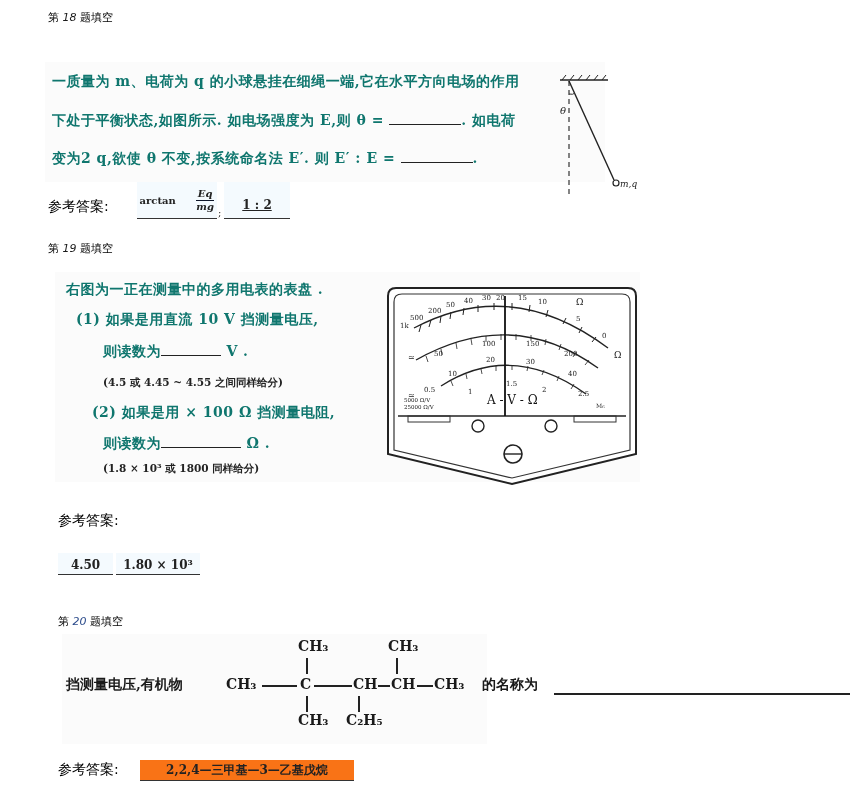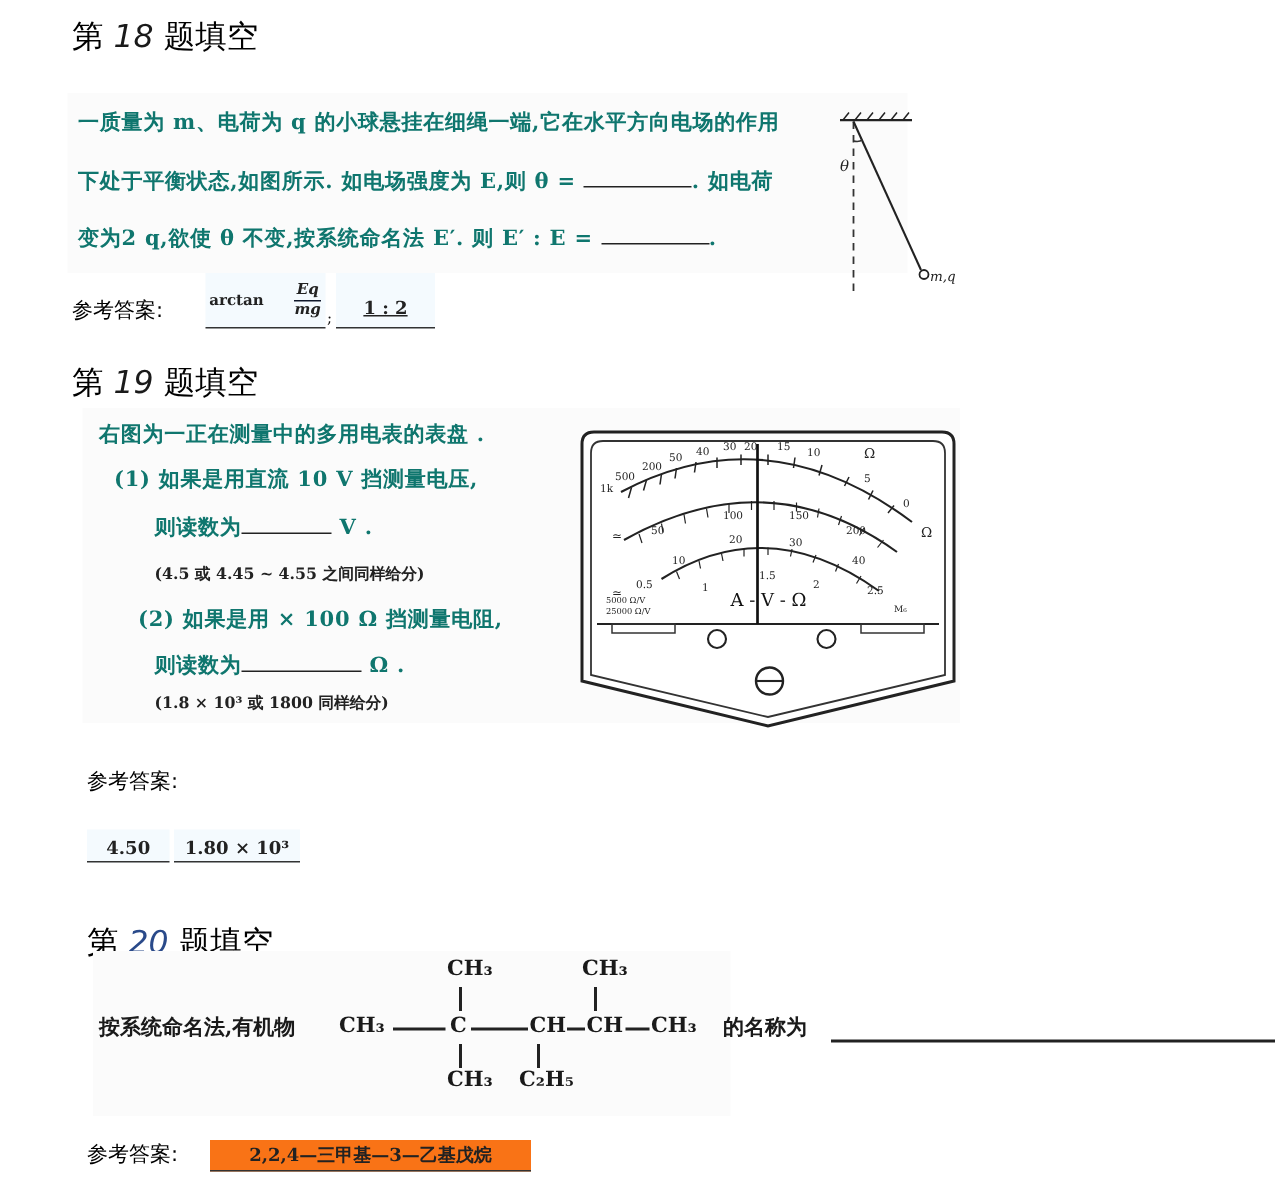--- a/index.html
+++ b/index.html
@@ -1,19 +1,19 @@
 <!DOCTYPE html>
 <html><head>
 <meta charset="utf-8">
 <style>
   html, body { margin:0; padding:0; background:#ffffff; }
   body { width:850px; height:793px; position:relative; overflow:hidden;
          font-family:"DejaVu Serif", serif; color:#111; }
   .abs { position:absolute; }
-  .qtitle { font-family:"DejaVu Sans", sans-serif; font-size:21px; color:#000; white-space:nowrap; }
+  .qtitle { font-family:"DejaVu Sans", sans-serif; font-size:11px; color:#000; white-space:nowrap; }
   .qtitle .num { font-style:italic; color:#1a1a1a; font-family:"DejaVu Sans", sans-serif; }
   .qtitle .num.blue { color:#2a4a8a; }
   .scan { background:#fbfbfb; }
   .line { font-size:14px; font-weight:bold; white-space:nowrap; color:#0f766e; letter-spacing:0.5px; }
   .blank { display:inline-block; border-bottom:1.5px solid #222; vertical-align:baseline; }
   .ans-label { font-family:"DejaVu Sans", sans-serif; font-size:14px; color:#000; white-space:nowrap; }
   .ans-box { background:#f4fafe; border-bottom:1.5px solid #333; font-size:12px; font-weight:bold; color:#222; white-space:nowrap; text-align:center; }
   .small { font-size:10.5px; font-weight:bold; color:#222; white-space:nowrap; }
   .chem { font-size:14px; font-weight:bold; white-space:nowrap; color:#1a1a1a; }
   svg text { font-family:"DejaVu Serif", serif; }
@@ -190,21 +190,21 @@
 <div class="abs ans-box" style="left:116px; top:553px; width:84px; height:21px; line-height:24px;">1.80 × 10³</div>
 
 <div class="abs qtitle" style="left:58px; top:614px;">
   <span>第</span>
   <span class="num blue">20</span>
   <span>题填空</span>
 </div>
 
 <div class="abs scan" style="left:62px; top:634px; width:425px; height:110px;"></div>
 
-<div class="abs chem" style="left:66px; top:676px;">按系统命名法,有机物</div>
+<div class="abs chem" style="left:66px; top:676px;">挡测量电压,有机物</div>
 
 <div class="abs" style="left:218px; top:636px; width:270px; height:100px;">
   <span class="abs chem" style="left:80px; top:2px;">CH₃</span>
   <span class="abs chem" style="left:170px; top:2px;">CH₃</span>
   <div class="abs" style="left:88px; top:22px; width:1.5px; height:16px; background:#222;"></div>
   <div class="abs" style="left:178px; top:22px; width:1.5px; height:16px; background:#222;"></div>
 
   <span class="abs chem" style="left:8px; top:40px;">CH₃</span>
   <div class="abs" style="left:44px; top:49px; width:35px; height:1.5px; background:#222;"></div>
   <span class="abs chem" style="left:82px; top:40px;">C</span>

